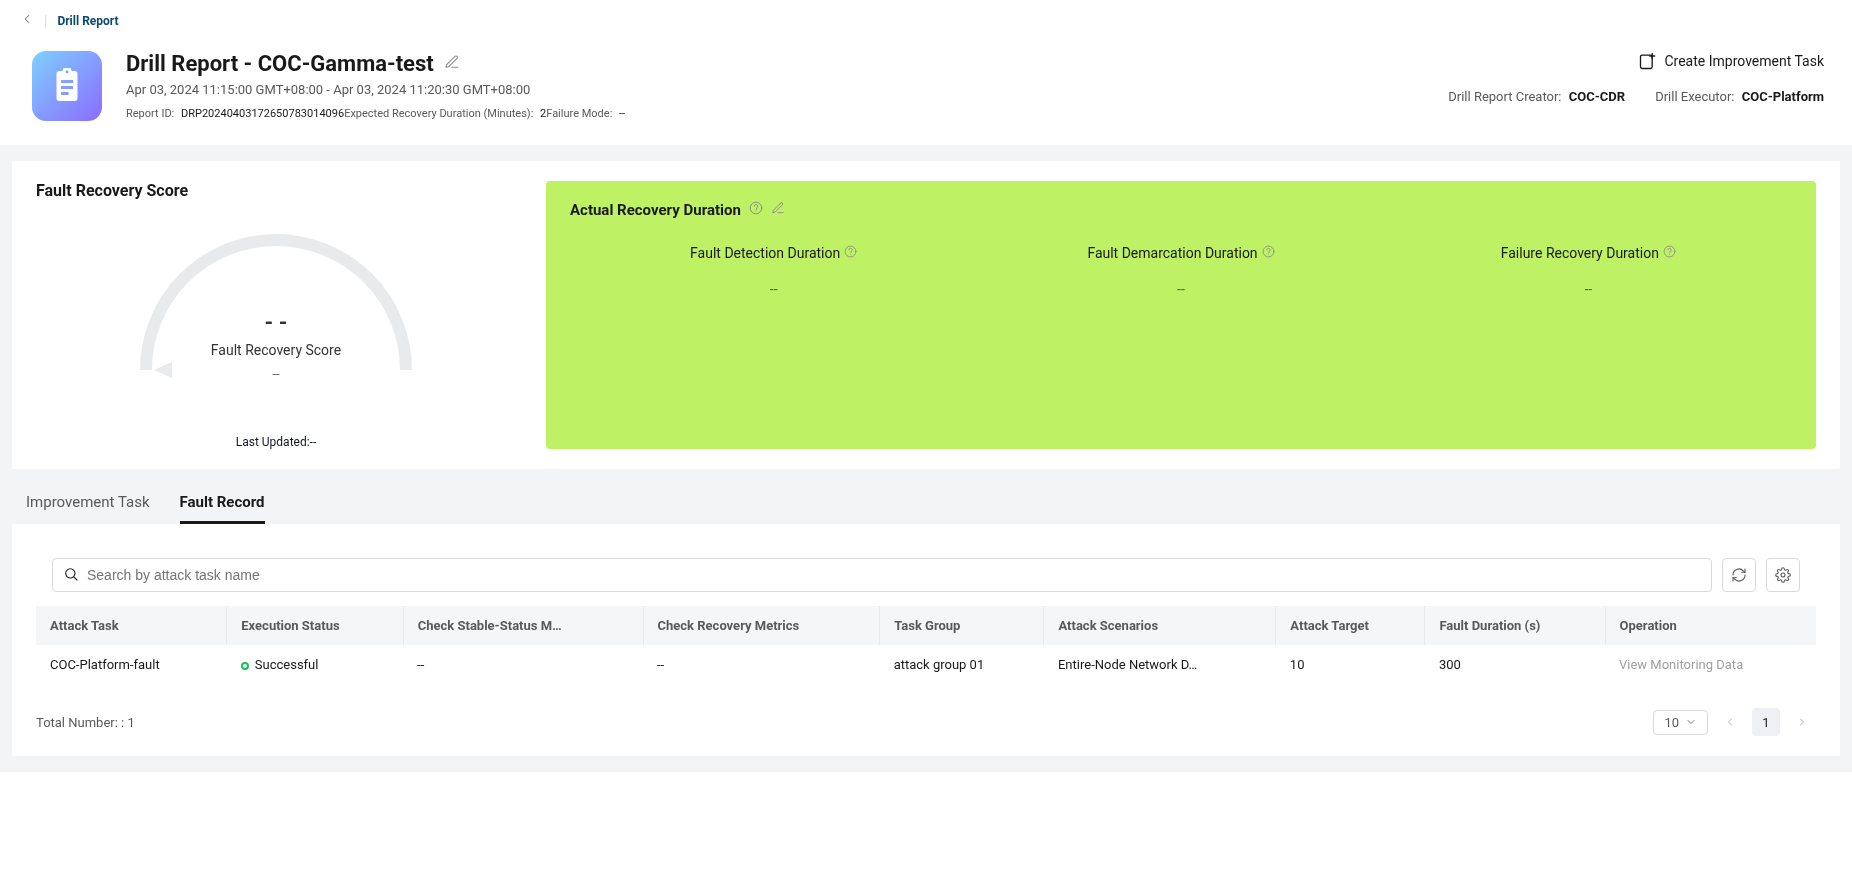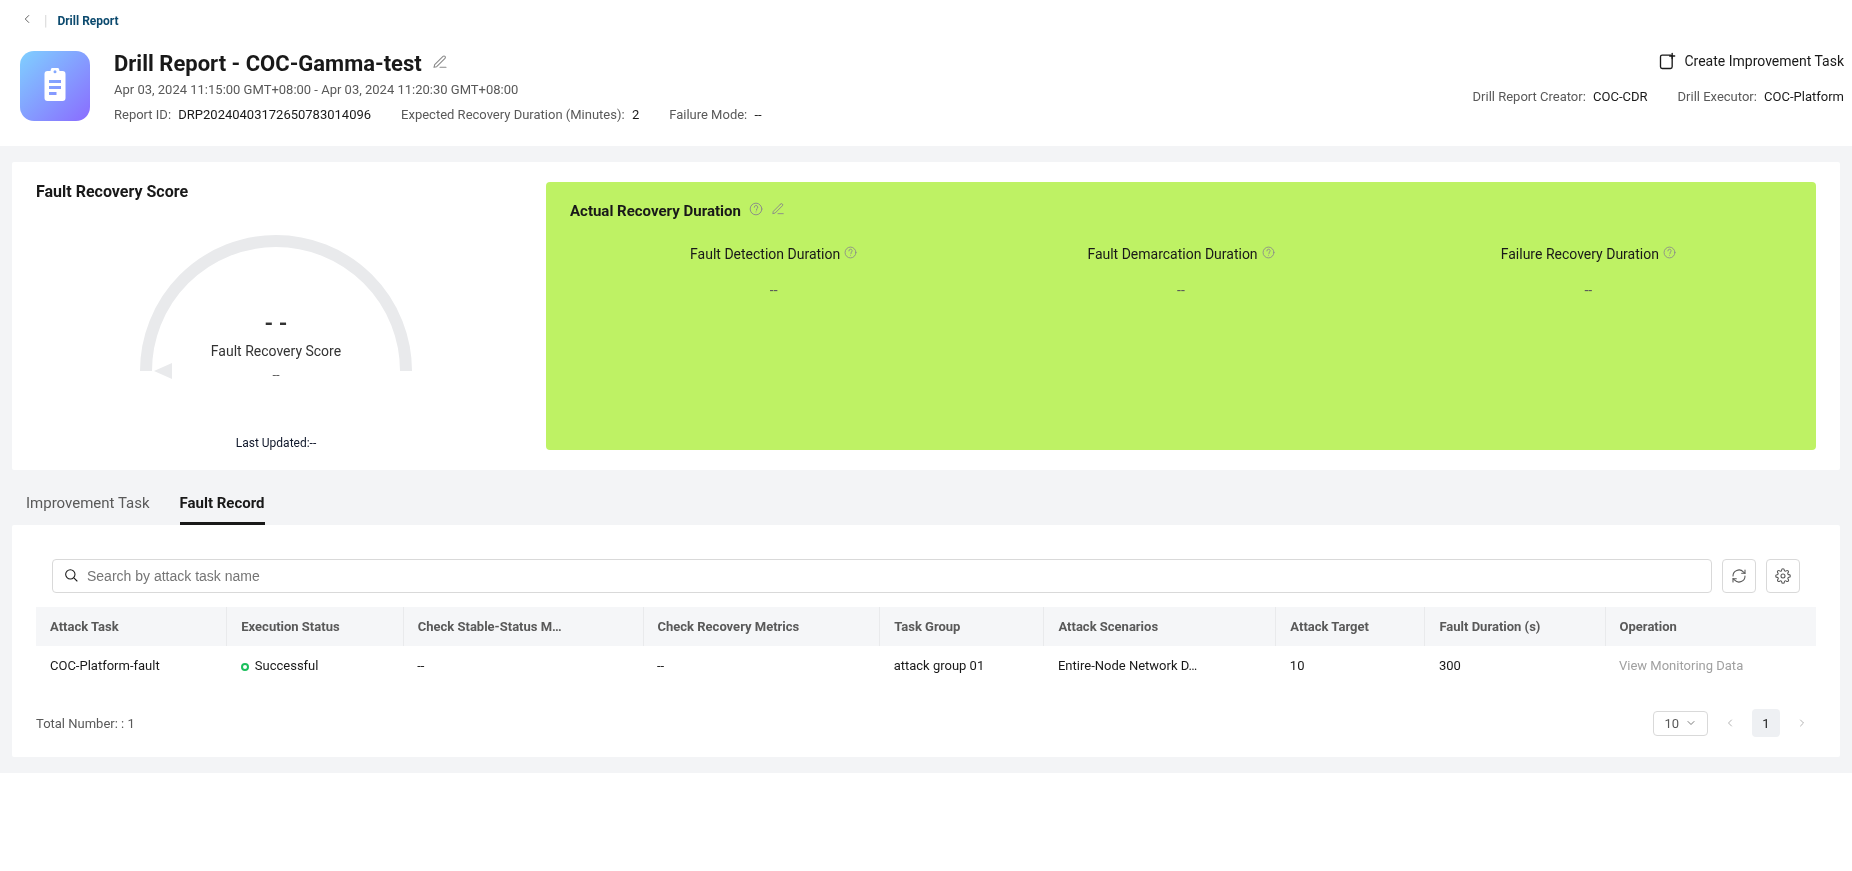--- a/index.html
+++ b/index.html
@@ -23,49 +23,50 @@
     color: #d9d9d9;
   }
   .top-bar .crumb {
     font-weight: 700;
     font-size: 12px;
     color: #0c4a6e;
   }
 
   .header-block {
     display: flex;
-    padding: 10px 8px 24px 20px;
+    padding: 10px 28px 24px 20px;
     gap: 24px;
     align-items: flex-start;
+    margin-left: 12px;
   }
   .report-icon {
     width: 70px; height: 70px;
     border-radius: 14px;
     background: linear-gradient(135deg, #7fd0ff 0%, #8a6cff 100%);
     display: flex; align-items: center; justify-content: center;
     flex-shrink: 0;
   }
   .report-icon svg { width: 36px; height: 36px; fill: #fff; }
   .header-main { flex: 1; min-width: 0; }
   .title-row { display: flex; align-items: center; gap: 10px; }
   .title-row h1 { font-size: 22px; font-weight: 700; }
   .edit-icon-sm { cursor: pointer; color: #8a8a8a; }
   .sub-time { color: #595959; margin-top: 6px; font-size: 13px; }
-  .meta-row { display: flex; gap: 30px; margin-top: 10px; font-size: 13px; align-items: flex-end; }
+  .meta-row { display: flex; margin-top: 10px; font-size: 11px; align-items: flex-end; }
   .meta-row .label { color: #595959; }
   .meta-row .value { color: #191919; margin-left: 4px; }
 
   .header-right { margin-left: auto; display: flex; flex-direction: column; align-items: flex-end; gap: 18px; }
   .create-btn {
     display: flex; align-items: center; gap: 6px;
     cursor: pointer; font-size: 14px; color: #191919;
   }
   .right-meta { display: flex; gap: 30px; font-size: 13px; }
   .right-meta .label { color: #595959; }
-  .right-meta .value { color: #191919; margin-left: 4px; }
+  .right-meta .value { color: #191919; margin-left: 4px; font-weight: bold; }
 
   .body-bg { background: #f3f4f6; padding: 16px 12px; }
   .card {
     background: #fff;
     border-radius: 2px;
     padding: 20px 24px;
   }
 
   .recovery-section { display: flex; gap: 30px; }
   .score-col { width: 480px; flex-shrink: 0; }

